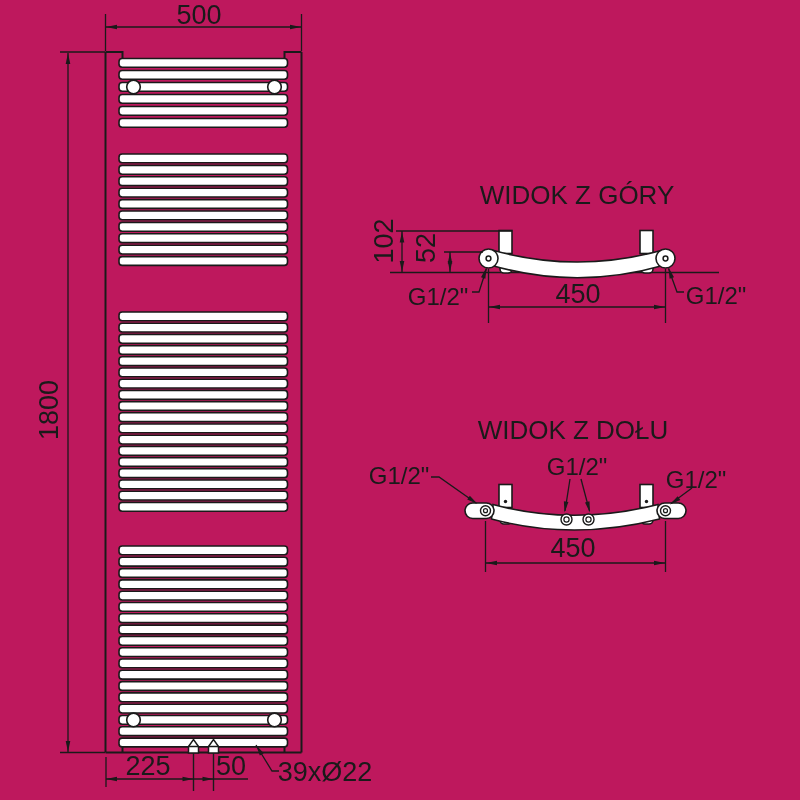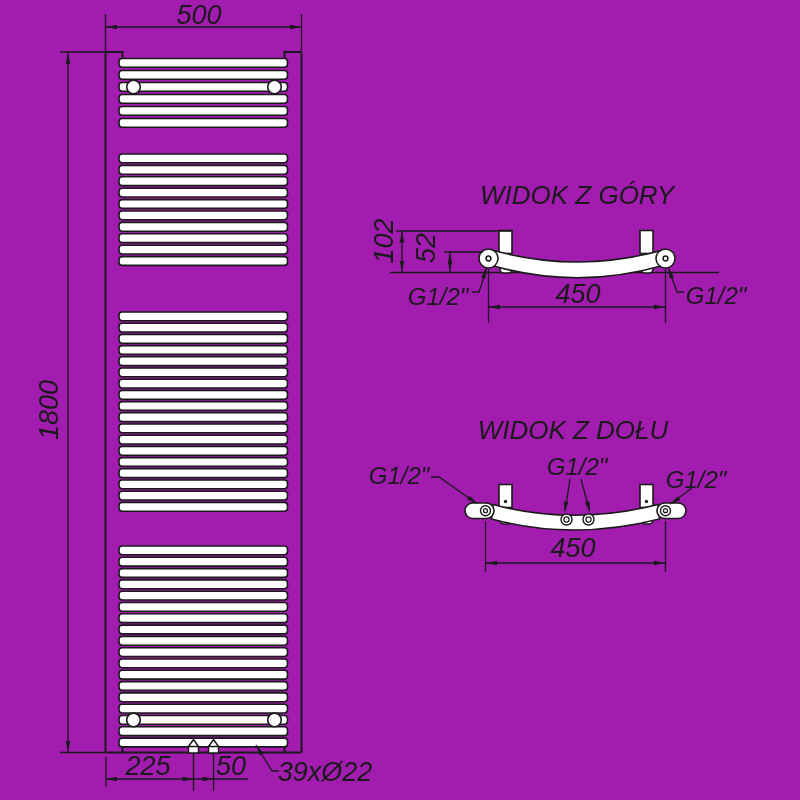--- a/index.html
+++ b/index.html
@@ -1,16 +1,16 @@
 <!DOCTYPE html>
 <html><head>
 <meta charset="utf-8">
 <style>
   html,body{margin:0;padding:0;background:#fff;}
-  #canvas{position:relative;width:800px;height:800px;background:#a21caf;overflow:hidden;font-style:italic;}
+  #canvas{position:relative;width:800px;height:800px;background:#be185d;overflow:hidden;}
   svg{display:block;}
   text{font-family:"Liberation Sans","DejaVu Sans",sans-serif;fill:#1a1a1a;}
   .dim-text{font-size:27px;}
   .title-text{font-size:26px;}
   .conn-text{font-size:24px;}
 </style>
 </head>
 <body>
 
 <div id="canvas">

